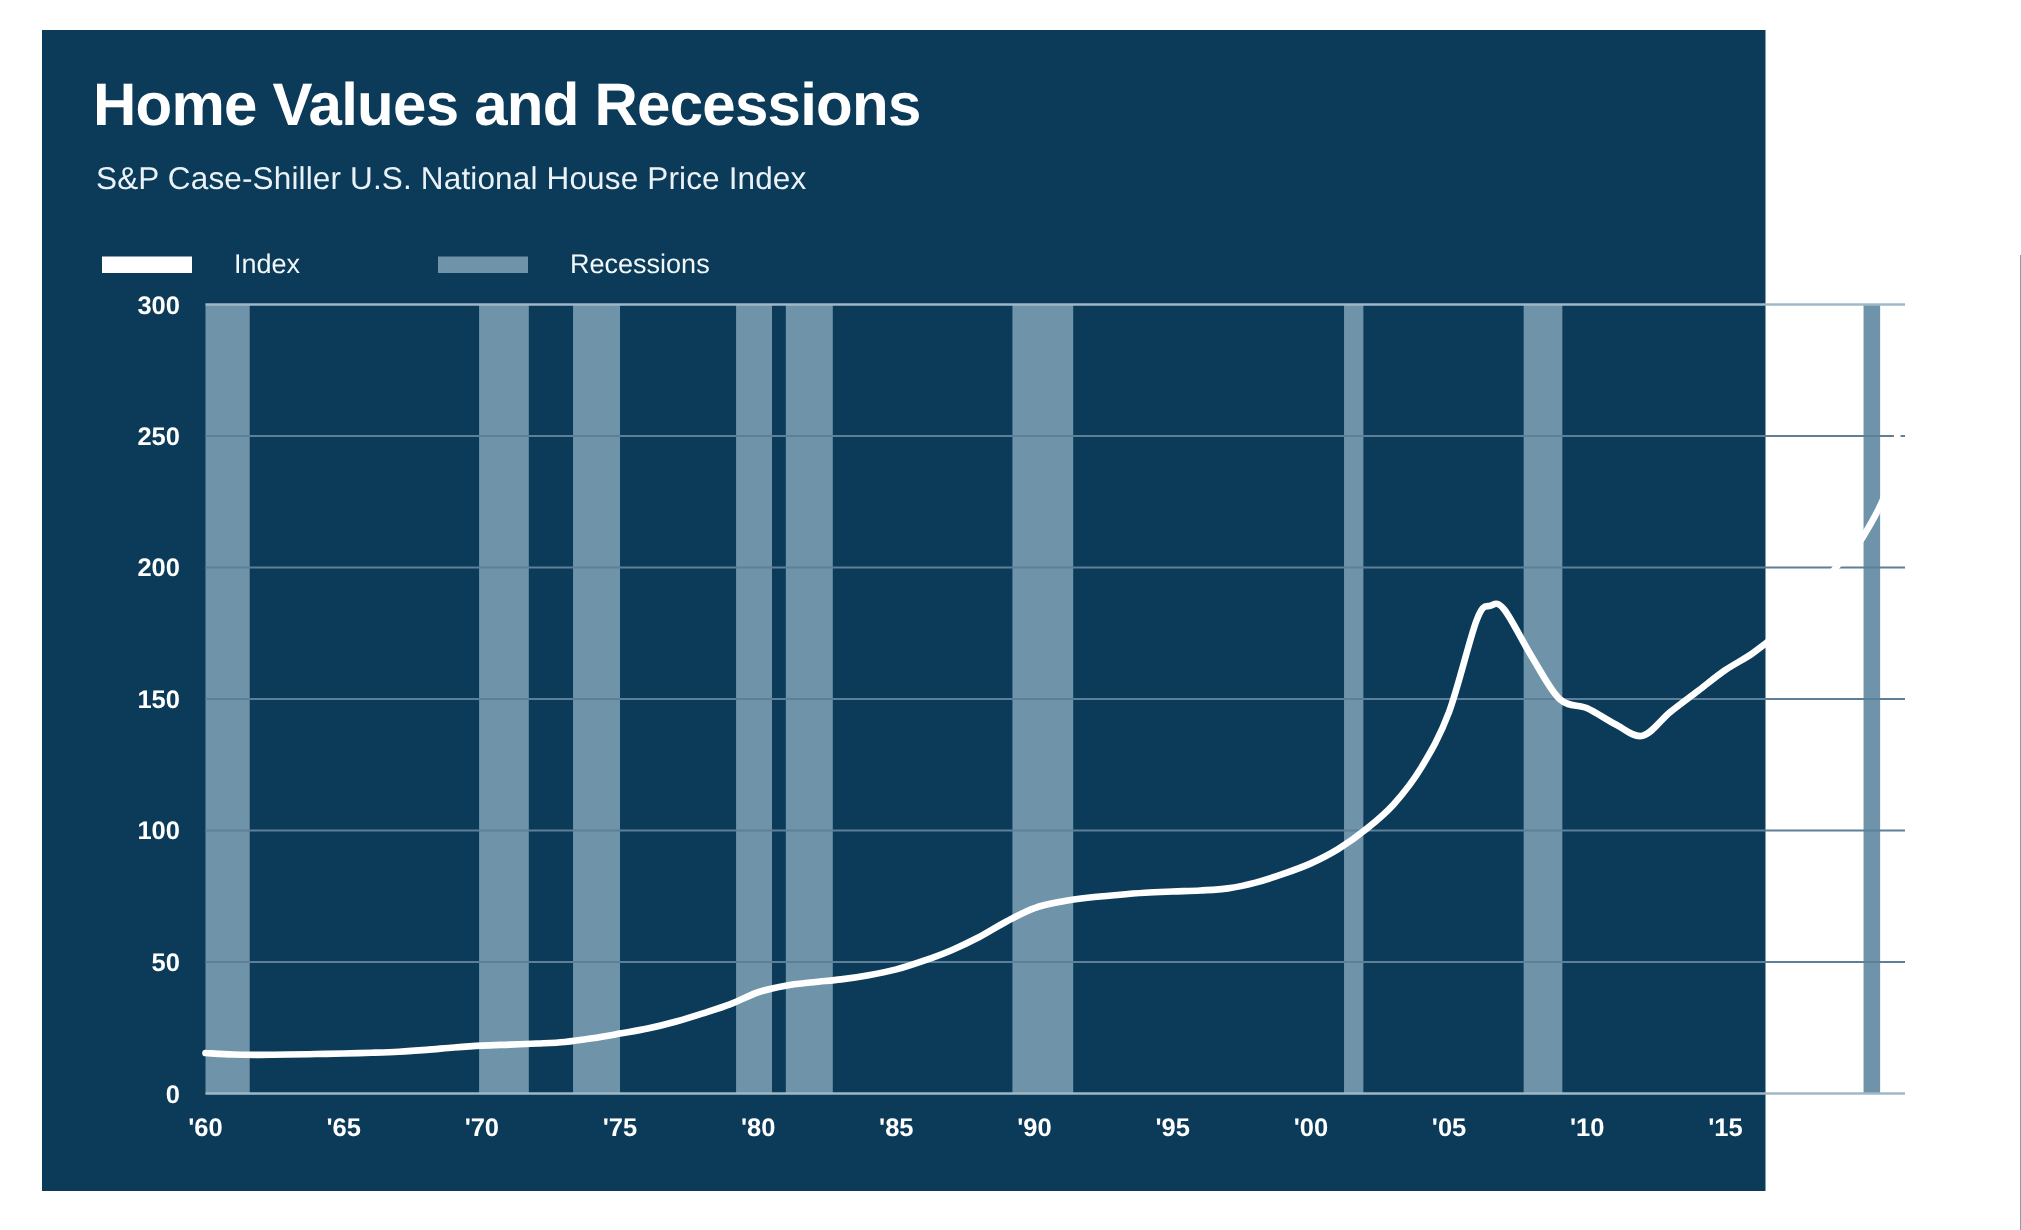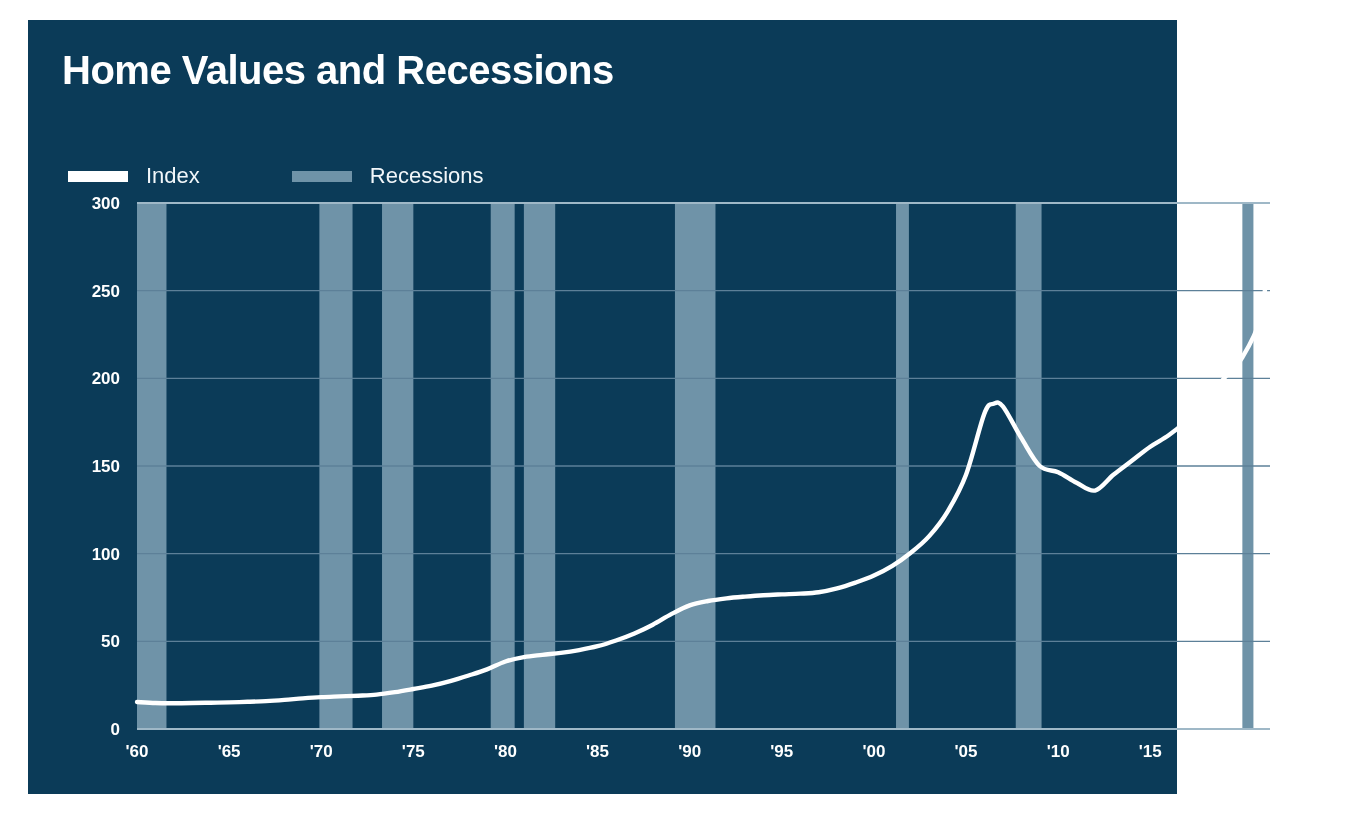--- a/index.html
+++ b/index.html
@@ -25,21 +25,21 @@
   #legend{
     position:absolute;left:40px;top:143px;height:26px;
     display:flex;align-items:center;
   }
   .legend-item{display:flex;align-items:center;}
   .legend-item + .legend-item{margin-left:92px;}
   .swatch{width:60px;height:11px;display:inline-block;}
   .swatch.index{background:#ffffff;}
   .swatch.recession{background:#6f93a8;}
   .legend-label{
-    margin-left:18px;font-size:22px;color:#f2f7fa;white-space:nowrap;
+    margin-left:28px;font-size:18px;color:#f2f7fa;white-space:nowrap;
   }
   #plotwrap{
     position:absolute;left:0;top:0;width:1297px;height:774px;
   }
   svg{display:block;}
   .band{fill:#6f93a8;}
   .series-line{
     fill:none;stroke:#ffffff;stroke-width:4.4;
     stroke-linejoin:round;stroke-linecap:round;
   }
@@ -51,20 +51,21 @@
     fill:#ffffff;font-size:17px;font-weight:bold;
     text-anchor:middle;font-family:"Liberation Sans", sans-serif;
   }
 </style>
 </head>
 <body>
 
 <div id="panel">
 
   <div id="title">Home Values and Recessions</div>
+  <div id="subtitle">S&amp;P Case-Shiller U.S. National House Price Index</div>
 
   <div id="legend">
     <div class="legend-item">
       <span class="swatch index"></span>
       <span class="legend-label">Index</span>
     </div>
     <div class="legend-item">
       <span class="swatch recession"></span>
       <span class="legend-label">Recessions</span>
     </div>

